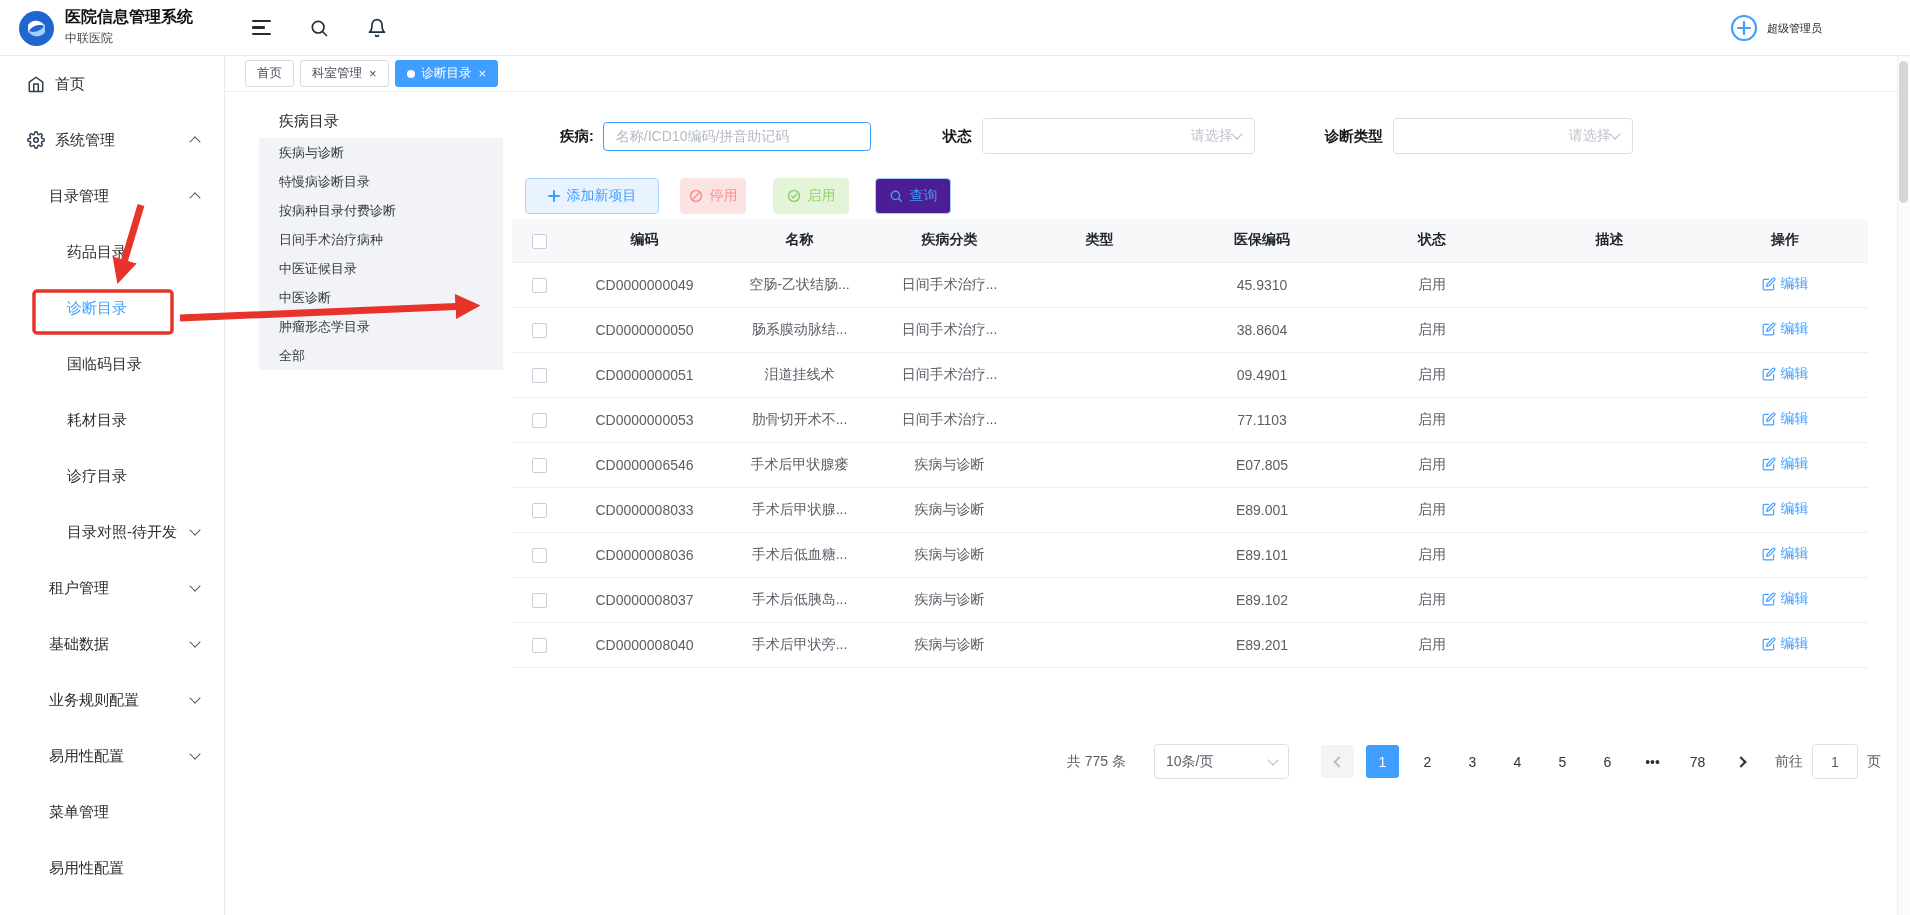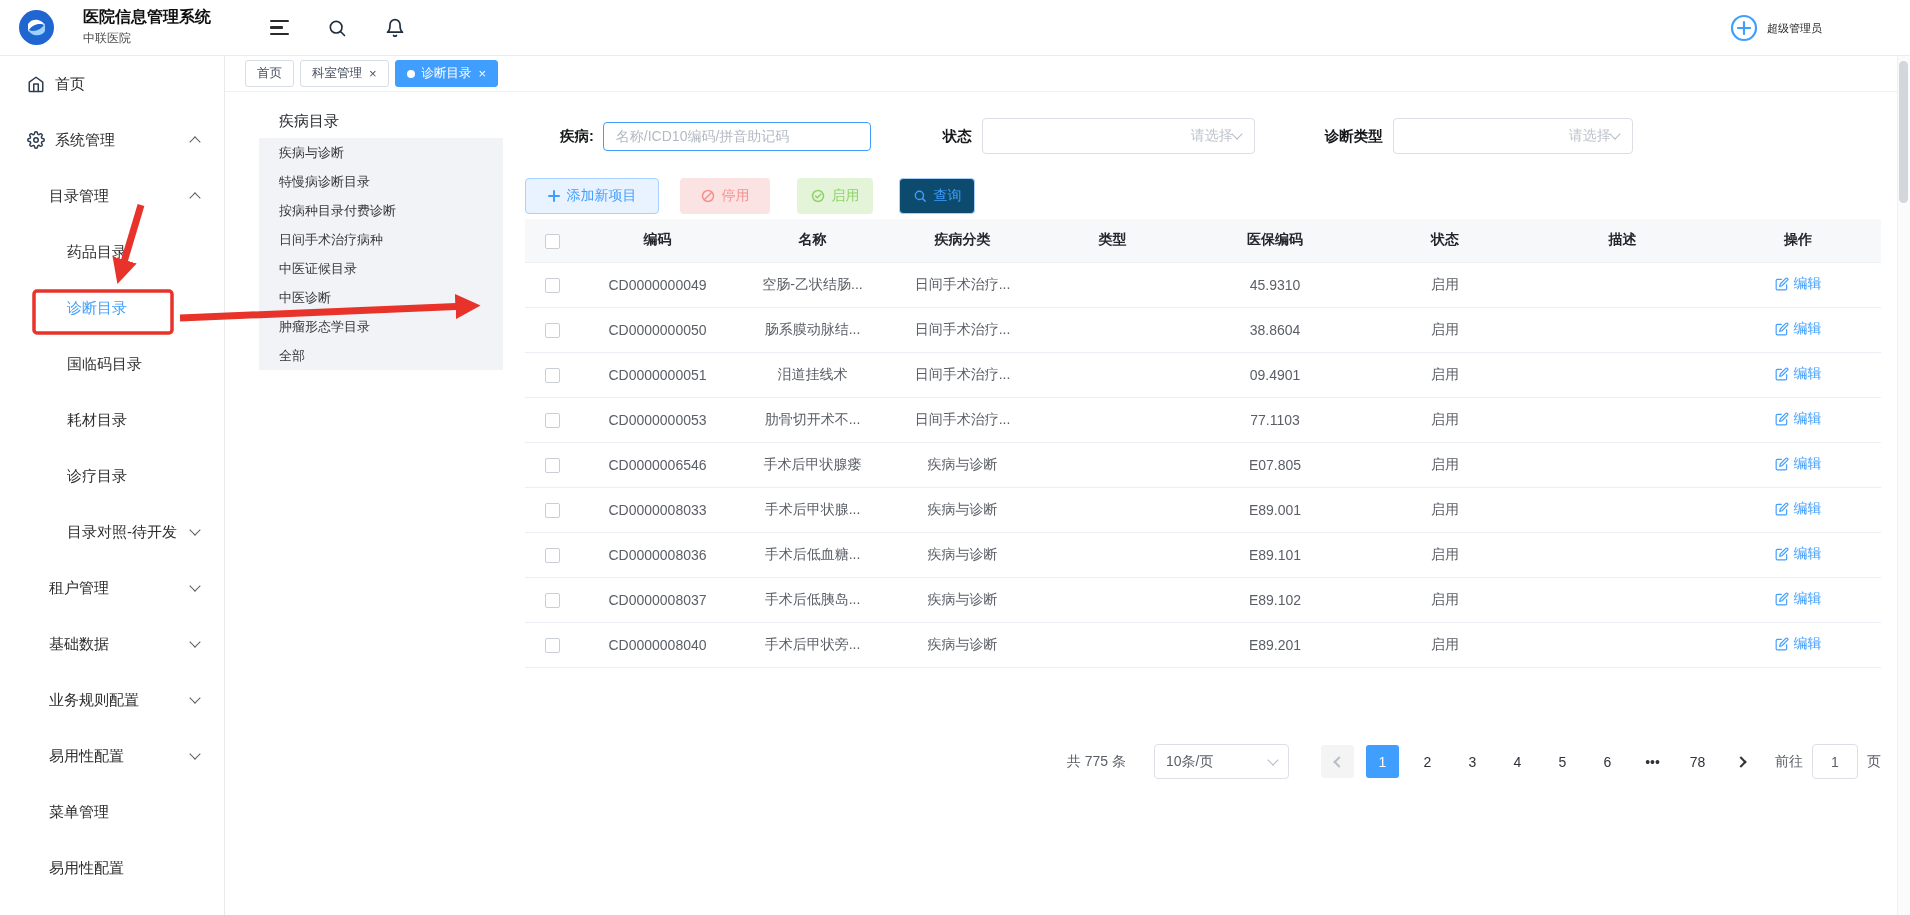--- a/index.html
+++ b/index.html
@@ -3,21 +3,21 @@
 <meta charset="utf-8">
 <style>
 :root{--primary:#409eff;--anno-red:#e8332a}
 *{margin:0;padding:0;box-sizing:border-box}
 html,body{width:1910px;height:915px}
 body{position:relative;overflow:hidden;background:#fff;color:#303133;font-family:"Liberation Sans","DejaVu Sans",sans-serif;font-size:14px}
 button,input{font-family:inherit}
 
 
 .topbar{position:absolute;left:0;top:0;width:1910px;height:56px;background:#fff;border-bottom:1px solid #ececec;display:flex;align-items:center;z-index:20}
-.logo-wrap{display:flex;align-items:center;gap:28px;padding-left:18px}
+.logo-wrap{display:flex;align-items:flex-end;gap:10px;padding-left:18px}
 .logo{width:37px;height:37px;flex:none}
 .app-title{font-size:16px;font-weight:bold;color:#101010;line-height:1.15}
 .app-sub{font-size:12px;color:#4a4a4a;margin-top:3px}
 .topbar-icons{display:flex;align-items:center;gap:34px;margin-left:56px}
 .icon-btn{display:flex;align-items:center;justify-content:center;width:24px;height:24px;cursor:pointer}
 .hamburger{width:19px;height:15px;display:flex;flex-direction:column;justify-content:space-between}
 .hamburger span{display:block;height:2.4px;background:#2a2a2a;border-radius:1px}
 .hamburger span:nth-child(2){width:72%}
 .user-area{position:absolute;right:88px;top:0;height:56px;display:flex;align-items:center;gap:9px;cursor:pointer}
 .user-name{font-size:11px;color:#1f1f1f}
@@ -60,26 +60,26 @@
 .sel{margin-left:10px;height:36px;border:1px solid #dcdfe6;border-radius:4px;background:#fff;display:flex;align-items:center;justify-content:flex-end;padding:0 13px;cursor:pointer}
 .sel-status{width:273px}
 .sel-type{width:240px}
 .sel-text{font-size:14px;color:#bfc4cd}
 .chev-sel{width:8px;height:8px;border-right:1.4px solid #b6bcc6;border-bottom:1.4px solid #b6bcc6;transform:rotate(45deg);margin-top:-4px;flex:none}
 
 
 .toolbar{position:absolute;left:525px;top:177px;height:38px;display:flex;align-items:center;z-index:5}
 .btn{height:36px;border:1px solid transparent;border-radius:4px;display:inline-flex;align-items:center;justify-content:center;gap:7px;font-size:14px;cursor:pointer;background:none}
 .btn-add{width:134px;background:#e9f3ff;border-color:#a9d1ff;color:var(--primary)}
-.btn-stop{width:90px;background:#fce3e3;color:#f49090;margin-left:21px}
+.btn-stop{width:66px;background:#fce3e3;color:#f49090;margin-left:21px}
 .btn-enable{width:76px;background:#e4f4d9;color:#8fd26a;margin-left:27px}
-.btn-query{width:76px;background:#0c4a6e;border-color:#a9d1ff;color:var(--primary);margin-left:26px}
-
-
-.table-wrap{position:absolute;left:525px;top:219px;width:1356px;z-index:5}
+.btn-query{width:76px;background:#4c1d95;border-color:#a9d1ff;color:var(--primary);margin-left:26px}
+
+
+.table-wrap{position:absolute;left:512px;top:219px;width:1356px;z-index:5}
 table{width:100%;border-collapse:collapse;table-layout:fixed}
 th{height:43px;background:#f7f8fa;border-bottom:1px solid #ebeef5;font-size:14px;font-weight:bold;color:#23262c;text-align:center}
 td{height:45px;border-bottom:1px solid #ebeef5;font-size:14px;color:#5a5e66;text-align:center;white-space:nowrap;overflow:hidden;text-overflow:ellipsis;background:#fff}
 .cb{width:15px;height:15px;border:1px solid #c9ced6;border-radius:2px;background:#fff;display:inline-block;vertical-align:middle;cursor:pointer}
 .edit-link{color:var(--primary);display:inline-flex;align-items:center;gap:5px;cursor:pointer}
 
 
 .pagination{position:absolute;top:744px;right:29px;display:flex;align-items:center;font-size:14px;color:#5a5e66;z-index:5}
 .pg-total{margin-right:28px}
 .pg-size{width:135px;height:35px;border:1px solid #dcdfe6;border-radius:4px;background:#fff;display:flex;align-items:center;justify-content:space-between;padding:0 11px;cursor:pointer;margin-right:26px;color:#5a5e66}

